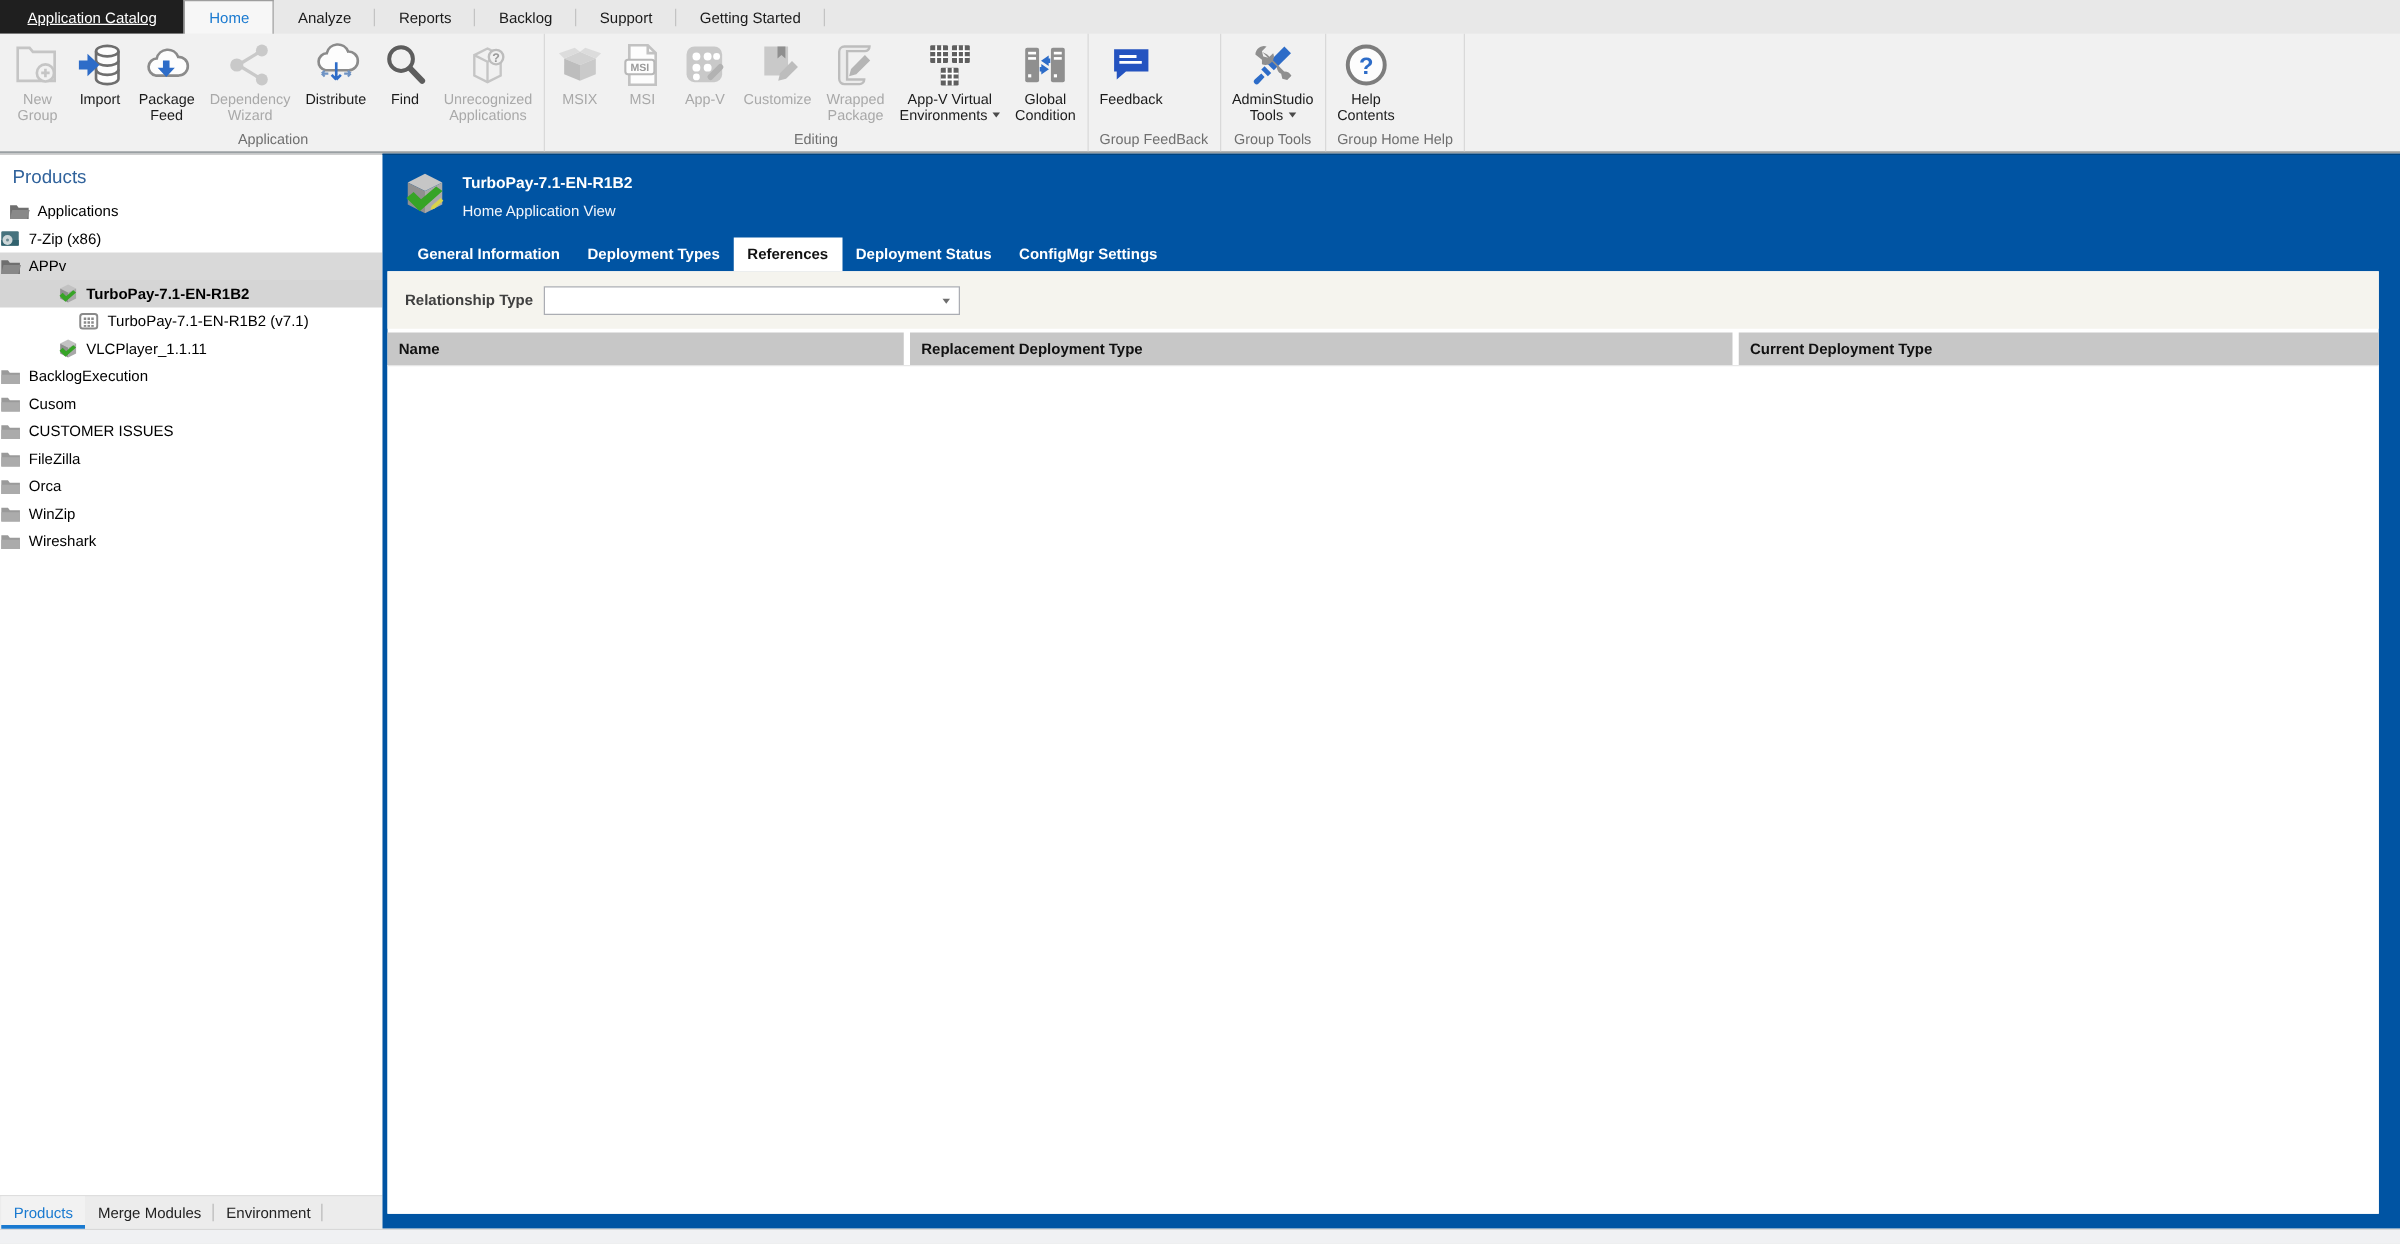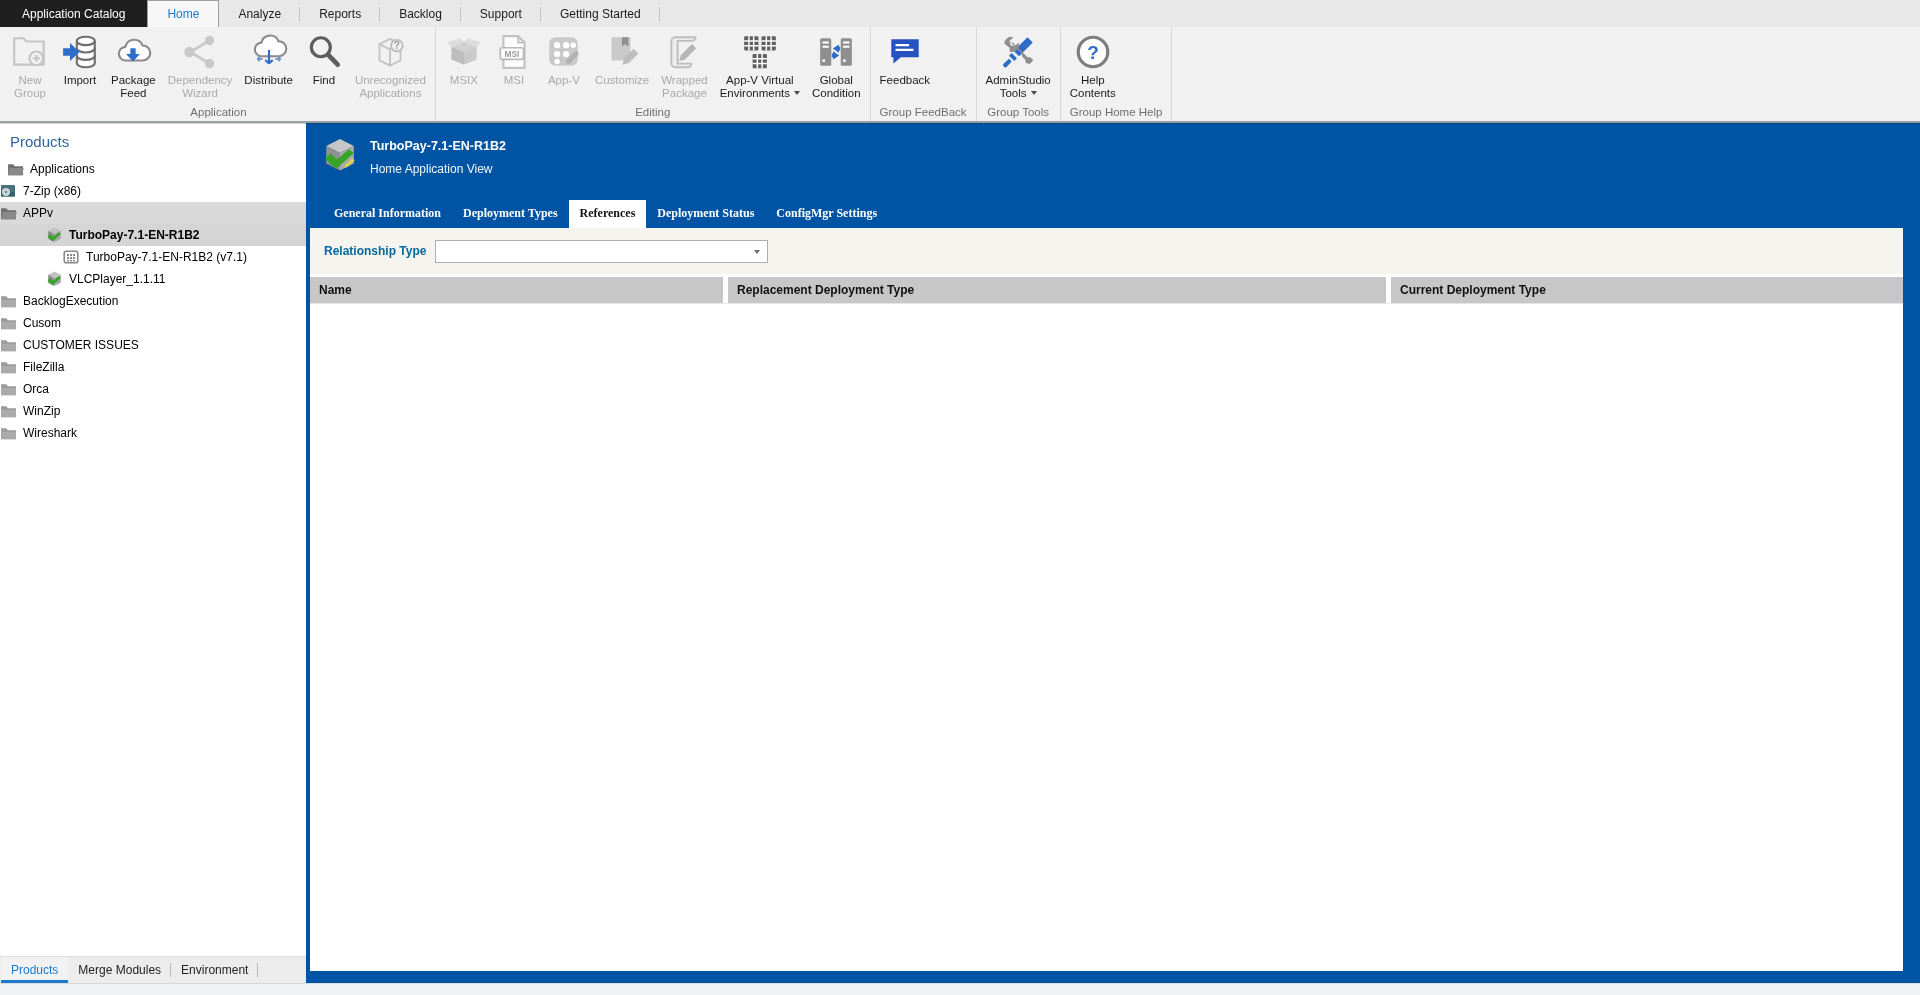--- a/index.html
+++ b/index.html
@@ -2,21 +2,21 @@
 <html><head>
 <meta charset="utf-8">
 <style>
   * { box-sizing: border-box; margin: 0; padding: 0; }
   html,body { width:1920px; height:995px; overflow:hidden; }
   body { font-family: "Liberation Sans", sans-serif; background:#e8e8e8; }
   .app { width:1920px; height:995px; display:flex; flex-direction:column; }
 
   
   .menubar { height:27px; background:#e8e8e8; display:flex; align-items:stretch; font-size:12px; flex:none; }
-  .apptab { background:#1f1f1f; color:#fff; padding:0 22px; display:flex; align-items:center; }
+  .apptab { background:#1f1f1f; color:#fff; padding:0 22px; display:flex; align-items:center;text-decoration:underline; }
   .mtab { padding:0 19px; display:flex; align-items:center; color:#1b1b1b; position:relative; }
   .mtab:not(.active)::after { content:""; position:absolute; right:0; top:7px; bottom:6px; width:1px; background:#c3c3c3; }
   .mtab.active { background:#f7f7f7; border:1px solid #9e9e9e; border-bottom:none; color:#1a7ad0; }
 
   
   .ribbon { height:96px; background:#f1f1f1; border-bottom:2px solid #9aa0a3; display:flex; align-items:stretch; padding-left:2px; flex:none; }
   .rgroup { display:flex; flex-direction:column; border-right:1px solid #d9d9d9; padding:1px 3px 0; }
   .ritems { display:flex; flex:1; align-items:flex-start; }
   .ritem { display:flex; flex-direction:column; align-items:center; padding:2px 6px 0; cursor:default; }
   .ricon { height:44px; display:flex; align-items:center; justify-content:center; }
@@ -44,26 +44,26 @@
   .sbtab:not(.active)::after { content:""; position:absolute; right:0; top:6px; bottom:6px; width:1px; background:#b9b9b9; }
   .sbtab.active { color:#1a7ad0; background:#f2f2f2; box-shadow:inset 0 -3px 0 #1a7ad0; }
 
   
   .main { flex:1; background:#0054a3; display:flex; flex-direction:column; padding:0 17px 12px 4px; min-width:0; border-top:1px solid #00437f; }
   .mheader { flex:none; display:flex; padding:13px 0 0 13px; height:66px; }
   .mh-icon { width:34px; height:36px; flex:none; }
   .mh-text { margin-left:13px; color:#fff; }
   .mh-title { font-weight:bold; font-size:12.5px; margin-top:2px; }
   .mh-sub { font-size:12px; margin-top:9px; color:#f2f6fb; }
-  .mtabs { flex:none; display:flex; padding-left:13px; margin-top:10px;font-family:Liberation Serif, serif; }
+  .mtabs { flex:none; display:flex; padding-left:13px; margin-top:0; }
   .mtab2 { color:#fff; font-weight:bold; font-size:12px; padding:6px 11px 7px; cursor:default; }
   .mtab2.active { background:#fff; color:#121212; }
   .mcontent { flex:1; background:#fff; display:flex; flex-direction:column; min-height:0; }
   .rel-band { flex:none; height:46px; background:#f5f4ee; display:flex; align-items:center; padding-left:14px; margin-bottom:3px; }
-  .rel-label { font-weight:bold; font-size:12px; color:#0369a1; }
+  .rel-label { font-weight:bold; font-size:12px; color:#404040; }
   .combo { width:333px; height:23px; margin-left:9px; background:#fff; border:1px solid #abadb3; position:relative; font-size:12px; line-height:21px; padding-left:5px; color:#222; }
   .combo::after { content:""; position:absolute; right:7px; top:9px; border-left:3.5px solid transparent; border-right:3.5px solid transparent; border-top:4px solid #6e6e6e; }
   .thead { flex:none; display:flex; gap:5px; height:26px; }
   .th { background:#c7c7c7; display:flex; align-items:center; font-weight:bold; font-size:12px; color:#111; padding-left:9px; }
   .th1 { width:413px; } .th2 { width:512px; } .th3 { flex:1; }
   .tbody { flex:1; background:#fff; border-top:1px solid #e6e6e6; }
 
   
   .statusbar { height:12px; flex:none; background:#f0f1f3; border-top:1px solid #d8d8d8; }
 </style>

